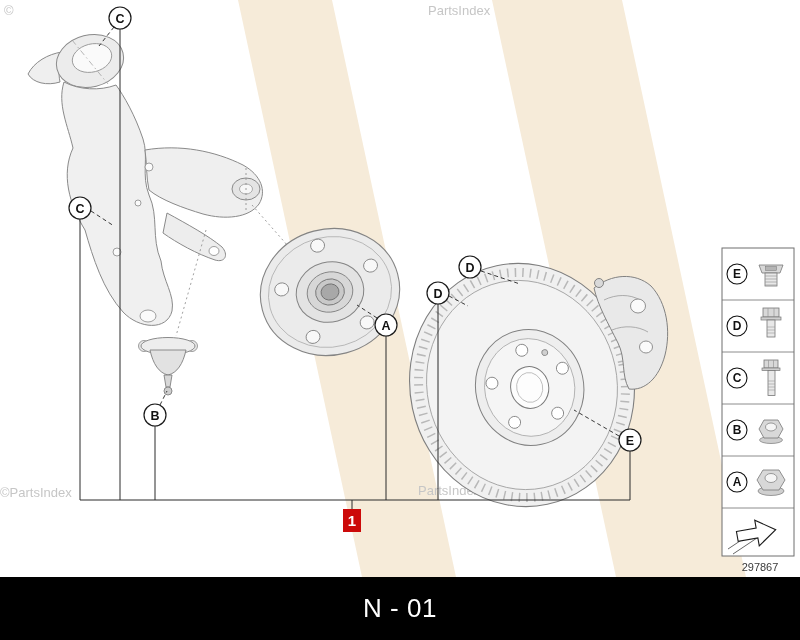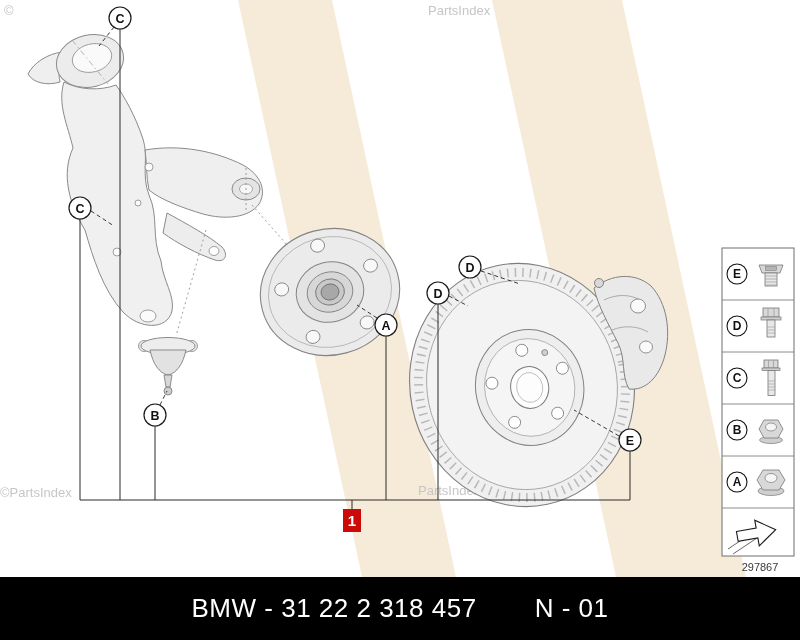--- a/index.html
+++ b/index.html
@@ -246,15 +246,14 @@
       <line x1="728" y1="549" x2="761" y2="527" stroke="#666666" stroke-width="1"></line>
       <line x1="733" y1="554" x2="766" y2="532" stroke="#666666" stroke-width="1"></line>
       <polygon points="737,528 757,528 757,520 776,533 757,546 757,538 737,538" transform="rotate(-10 757 533)" fill="#ffffff" stroke="#1a1a1a" stroke-width="1.1"></polygon>
     </g>
   </g>
 
   <text class="diagram-number" x="760" y="571" text-anchor="middle">297867</text>
 </svg>
 
 <div class="footer">
-  <span>BMW - 31 22 2 318 457</span>
   <span>N - 01</span>
 </div>
 
 </body></html>

